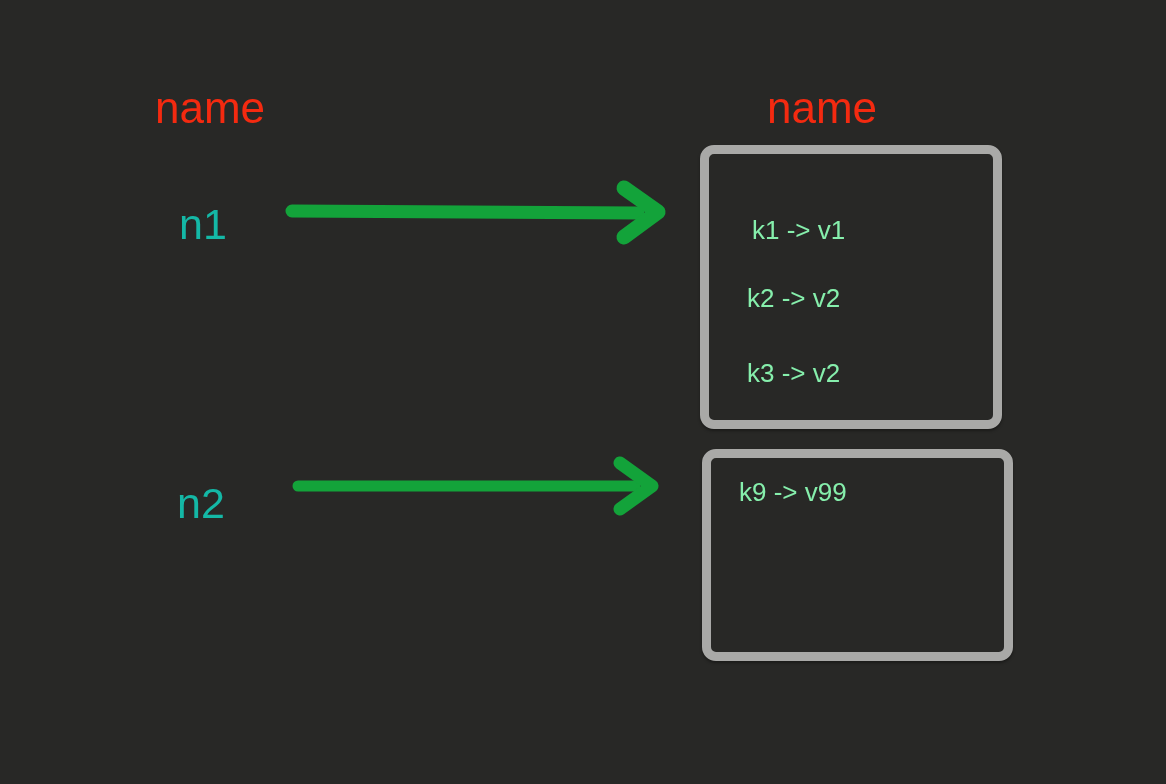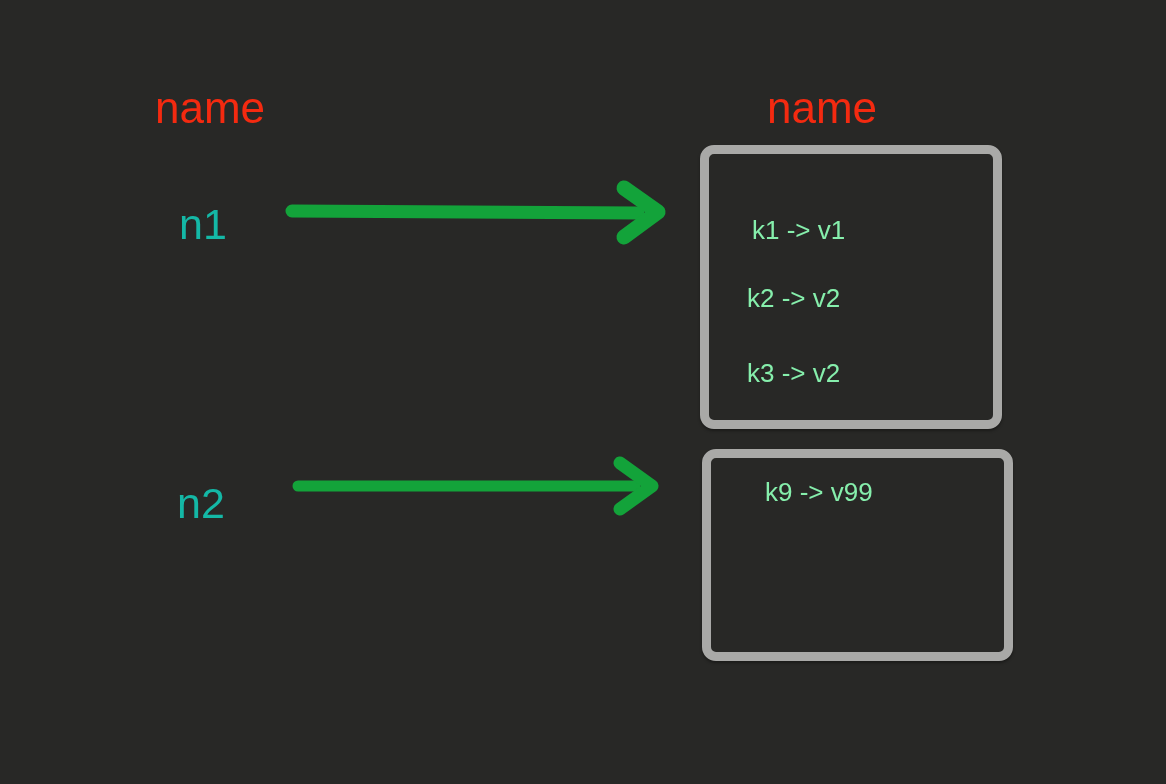--- a/index.html
+++ b/index.html
@@ -92,21 +92,21 @@
     line-height: 1;
     white-space: nowrap;
   }
 
   
   #hash-box-1 .hash-entry.e0 { left: 43px; top: 63px; }
   #hash-box-1 .hash-entry.e1 { left: 38px; top: 131px; }
   #hash-box-1 .hash-entry.e2 { left: 38px; top: 206px; }
 
   
-  #hash-box-2 .hash-entry.e0 { left: 54px; top: 21px; }
+  #hash-box-2 .hash-entry.e0 { left: 28px; top: 21px; }
   #hash-box-2 .hash-entry.e1 { left: 40px; top: 116px; }
 </style>
 </head>
 <body>
 
 <div id="canvas">
 
   <div class="col-heading" id="heading-name">name</div>
 
   <div class="col-heading" id="heading-hash">name</div>

